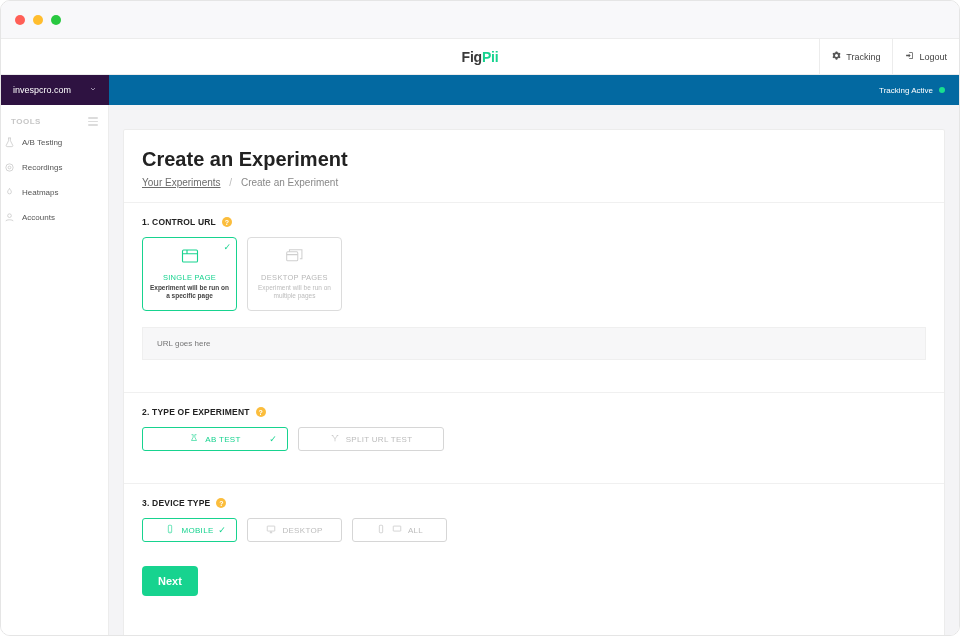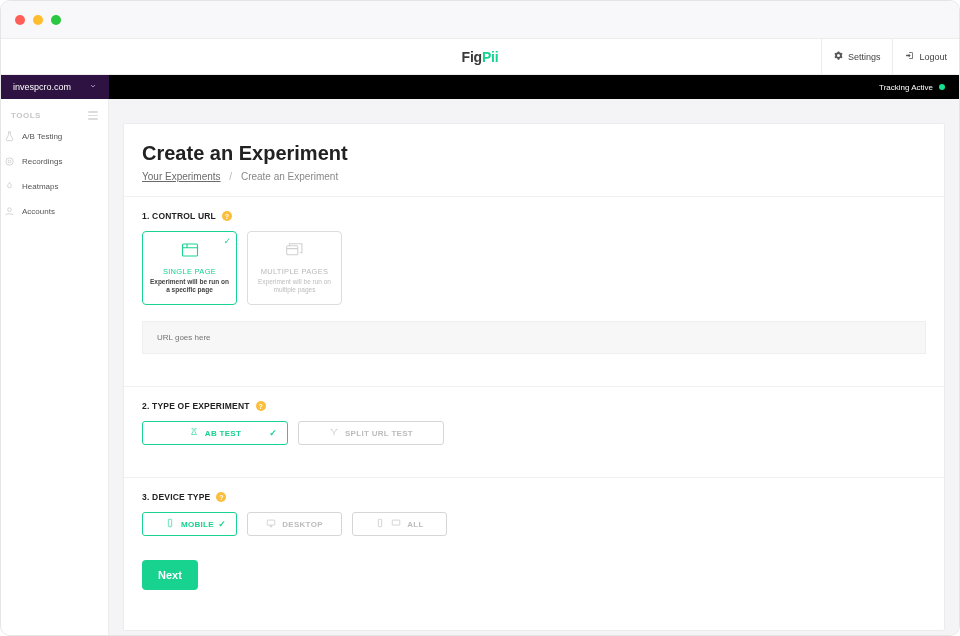--- a/index.html
+++ b/index.html
@@ -29,21 +29,21 @@
   .logo .accent { color: #17d38f; }
   .header-right { margin-left: auto; display: flex; align-items: center; }
   .hbtn {
     font-size: 9px; color: #444; padding: 0 12px; height: 36px;
     display: flex; align-items: center; gap: 5px; border-left: 1px solid #ececec;
     cursor: pointer;
   }
   .hbtn svg { width: 9px; height: 9px; fill: #555; }
   
   .subbar {
-    height: 24px; background: #000000;
+    height: 30px; background: #0369a1;
     display: flex; align-items: center; color: #fff;
   }
   .project-sel {
     font-size: 9px; width: 108px; padding: 0 12px; height: 30px;
     display: flex; align-items: center; justify-content: space-between;
     background: #2e1241; cursor: pointer;
   }
   .project-sel svg { width: 8px; height: 8px; fill: #ddd; }
   .tracking {
     margin-left: auto; font-size: 8px; padding: 0 14px;
@@ -108,21 +108,21 @@
   .card .cdesc { font-size: 6.5px; color: #444; margin-top: 2px; line-height: 1.2; font-weight: 600;}
   .card.inactive .cdesc { color: #bcbcbc; font-weight: 500; }
   .url-box {
     margin-top: 16px; background: #f7f7f8; border: 1px solid #efefef;
     padding: 11px 14px; font-size: 8px; color: #aaa;
   }
   .pillrow { display: flex; gap: 10px; margin-top: 10px; }
   .pill {
     min-width: 146px; height: 24px; border: 1px solid #d6d6d6; border-radius: 3px;
     display: flex; align-items: center; justify-content: center;
-    font-size: 8px; color: #bcbcbc; font-weight: 700; letter-spacing: .3px;
+    font-size: 8px; color: #bcbcbc; font-weight: 400; letter-spacing: .3px;
     gap: 6px; cursor: pointer; position: relative;
   }
   .pill svg { width: 10px; height: 10px; stroke: #bcbcbc; fill: none; stroke-width: 1.5; }
   .pill.sel { border-color: #17d38f; color: #17d38f; }
   .pill.sel svg { stroke: #17d38f; }
   .pill .chk2 { position: absolute; right: 10px; color: #17d38f; font-size: 9px; }
   .pill.small { min-width: 95px; }
   .next-btn {
     margin: 24px 0 0 18px; background: #17d38f; color: #fff;
     font-size: 11px; font-weight: 600; border: none;
@@ -144,21 +144,21 @@
     <div class="logo">
       <span>Fig</span><span class="accent">Pii</span>
     </div>
     <div class="header-right">
       <div class="hbtn">
         <span>
           <svg viewBox="0 0 24 24">
               <path d="M12 8a4 4 0 100 8 4 4 0 000-8zm9 4a9 9 0 01-.3 2.2l2 1.6-2 3.4-2.4-1a9 9 0 01-3.8 2.2L14 23h-4l-.5-2.6a9 9 0 01-3.8-2.2l-2.4 1-2-3.4 2-1.6A9 9 0 013 12a9 9 0 01.3-2.2l-2-1.6 2-3.4 2.4 1A9 9 0 019.5 3.6L10 1h4l.5 2.6a9 9 0 013.8 2.2l2.4-1 2 3.4-2 1.6A9 9 0 0121 12z"></path>
             </svg>
         </span>
-        <span>Settings</span>
+        <span>Tracking</span>
       </div>
       <div class="hbtn">
         <span>
           <svg viewBox="0 0 24 24">
               <path d="M10 17l5-5-5-5v3H3v4h7v3zm9-14H11v2h8v14h-8v2h8a2 2 0 002-2V5a2 2 0 00-2-2z"></path>
             </svg>
         </span>
         <span>Logout</span>
       </div>
     </div>
@@ -256,21 +256,21 @@
               <div class="ctitle">SINGLE PAGE</div>
               <div class="cdesc">Experiment will be run on a specific page</div>
             </div>
             <div class="card inactive">
               <span class="cicon">
                 <svg viewBox="0 0 26 20">
                     <rect x="1" y="4" width="16" height="13" rx="1.5"></rect>
                     <path d="M5 4V1h18v13h-3M1 8h16"></path>
                   </svg>
               </span>
-              <div class="ctitle">MULTIPLE PAGES</div>
+              <div class="ctitle">DESKTOP PAGES</div>
               <div class="cdesc">Experiment will be run on multiple pages</div>
             </div>
           </div>
           <input class="url-box" style="width: 100%; border: 1px solid rgb(239, 239, 239);" placeholder="URL goes here">
         </div>
 
         
         <div class="section sec-border">
           <div class="sec-head">
             <span>2. TYPE OF EXPERIMENT</span>

